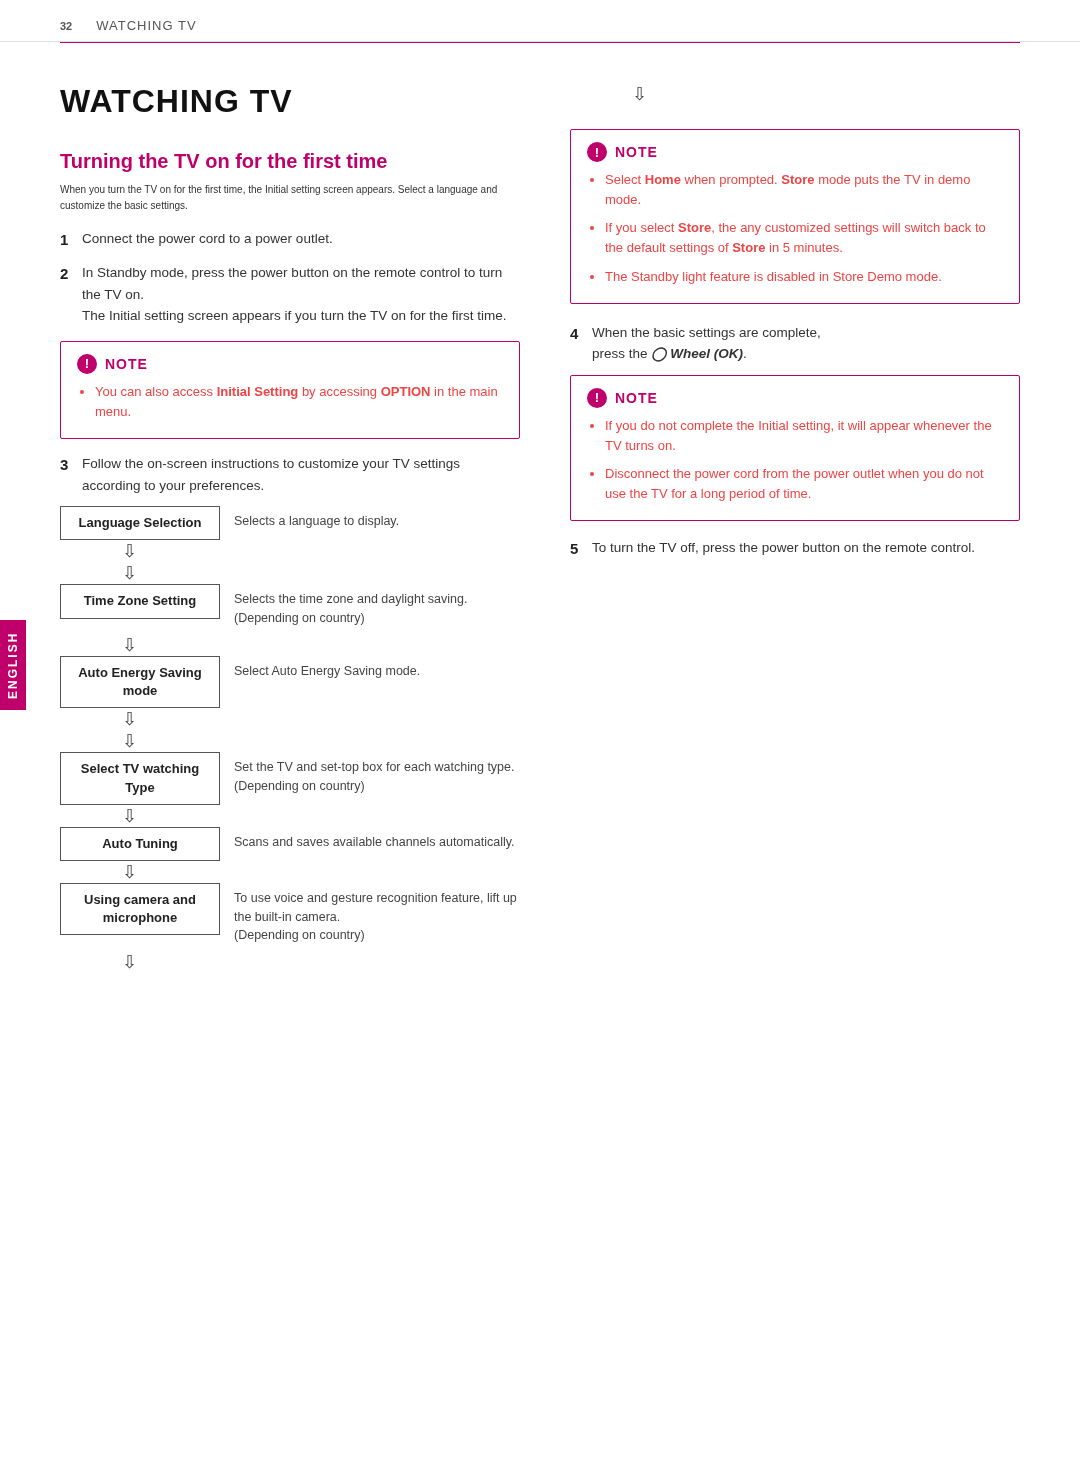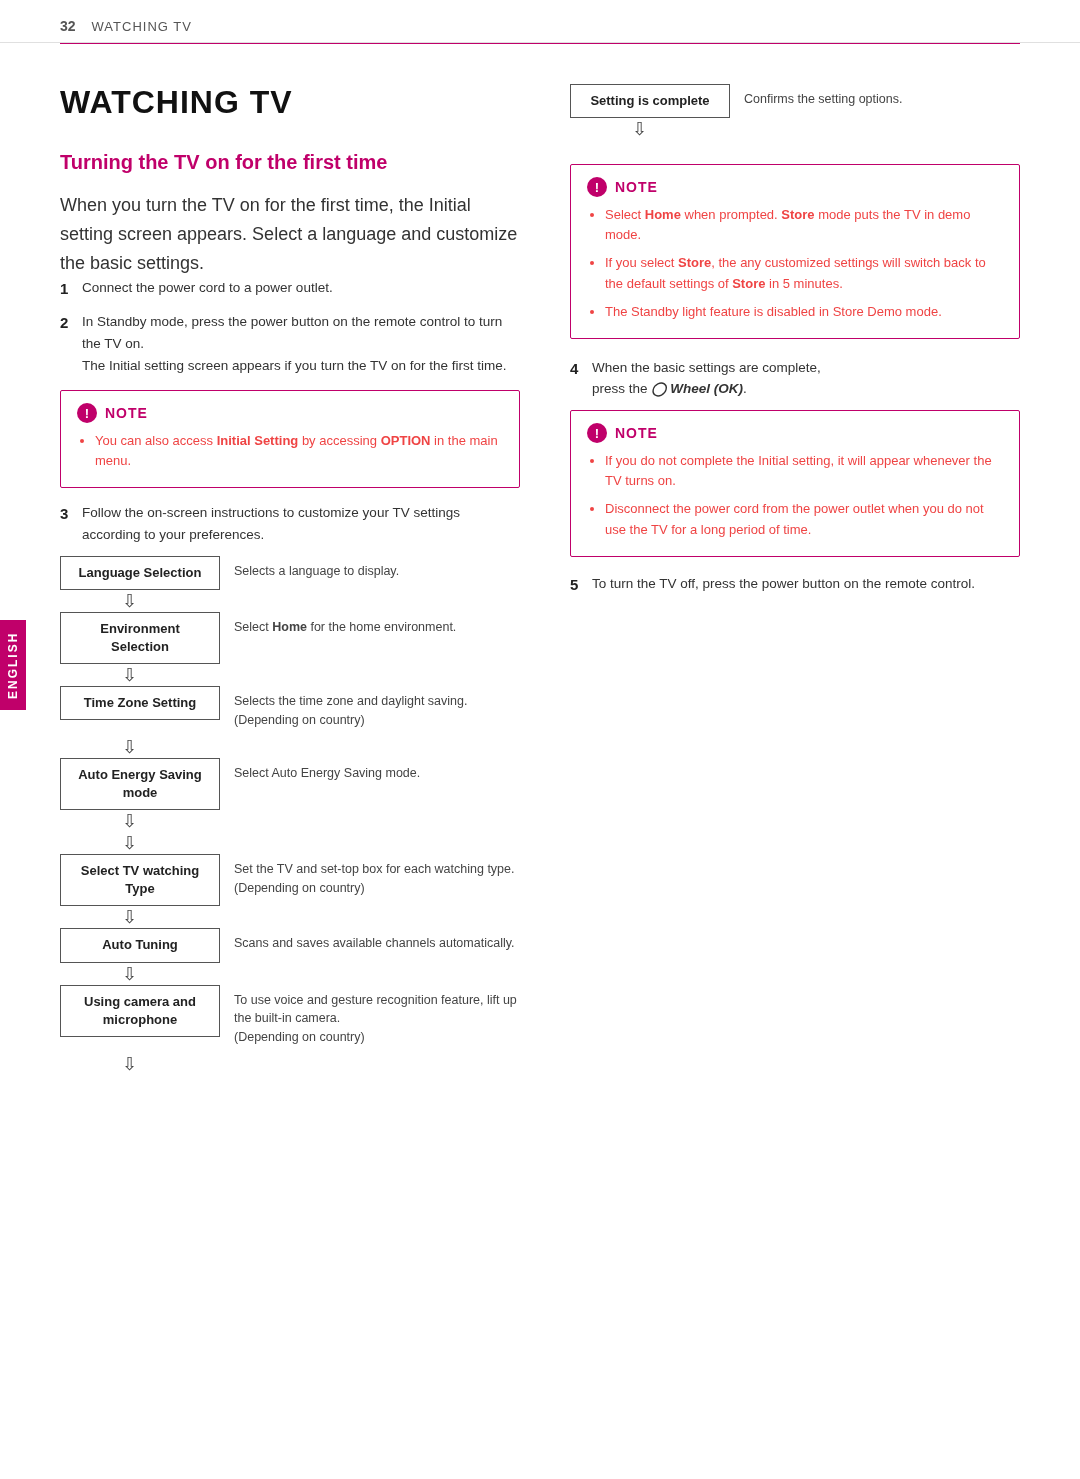--- a/index.html
+++ b/index.html
@@ -25,24 +25,24 @@
     
     .top-bar {
       display: flex;
       align-items: center;
       padding: 18px 60px 8px 60px;
       border-bottom: 1px solid #e0e0e0;
       margin-bottom: 0;
     }
 
     .page-number {
-      font-size: 14px;
+      font-size: 11px;
       color: #555;
       font-weight: bold;
-      margin-right: 16px;
+      margin-right: 24px;
     }
 
     .top-bar-title {
       font-size: 13px;
       color: #555;
       letter-spacing: 1px;
       text-transform: uppercase;
     }
 
     
@@ -92,29 +92,30 @@
       letter-spacing: 1px;
       margin-bottom: 28px;
       text-transform: uppercase;
     }
 
     
     .section-heading {
       font-size: 20px;
       color: #c0006a;
       font-weight: bold;
-      margin-bottom: 16px;
+      margin-bottom: 8px;
       line-height: 1.3;
     }
 
     
     .body-text {
-      font-size: 18px;
+      font-size: 10px;
       color: #333;
       line-height: 1.6;
+      margin-bottom: 14px;
     }
 
     
     .steps-list {
       list-style: none;
       padding: 0;
       margin: 0 0 10px 0;
     }
 
     .steps-list > li {
@@ -308,24 +309,20 @@
         </li>
       </ol>
 
       <div class="flow-diagram">
         <div class="flow-row">
           <div class="flow-box">Language Selection</div>
           <div class="flow-desc">Selects a language to display.</div>
         </div>
         <div class="flow-arrow">⇩</div>
 
-        <div class="flow-row">
-          <div class="flow-box">Environment Selection</div>
-          <div class="flow-desc">Select <span class="bold">Home</span> for the home environment.</div>
-        </div>
         <div class="flow-arrow">⇩</div>
 
         <div class="flow-row">
           <div class="flow-box">Time Zone Setting</div>
           <div class="flow-desc">Selects the time zone and daylight saving.<br>(Depending on country)</div>
         </div>
         <div class="flow-arrow">⇩</div>
 
         <div class="flow-row">
           <div class="flow-box">Auto Energy Saving<br>mode</div>
@@ -353,24 +350,20 @@
         </div>
         <div class="flow-arrow">⇩</div>
       </div>
 
     </div>
 
     <div class="right-column">
 
       <div class="right-flow" style="margin-top:0;">
 
-        <div class="flow-row">
-          <div class="flow-box">Setting is complete</div>
-          <div class="flow-desc">Confirms the setting options.</div>
-        </div>
         <div class="flow-arrow">⇩</div>
 
 
       </div>
 
       <div class="note-box" style="margin-top:24px;">
         <div class="note-header">
           <div class="note-icon">!</div>
           <span class="note-label">NOTE</span>
         </div>

